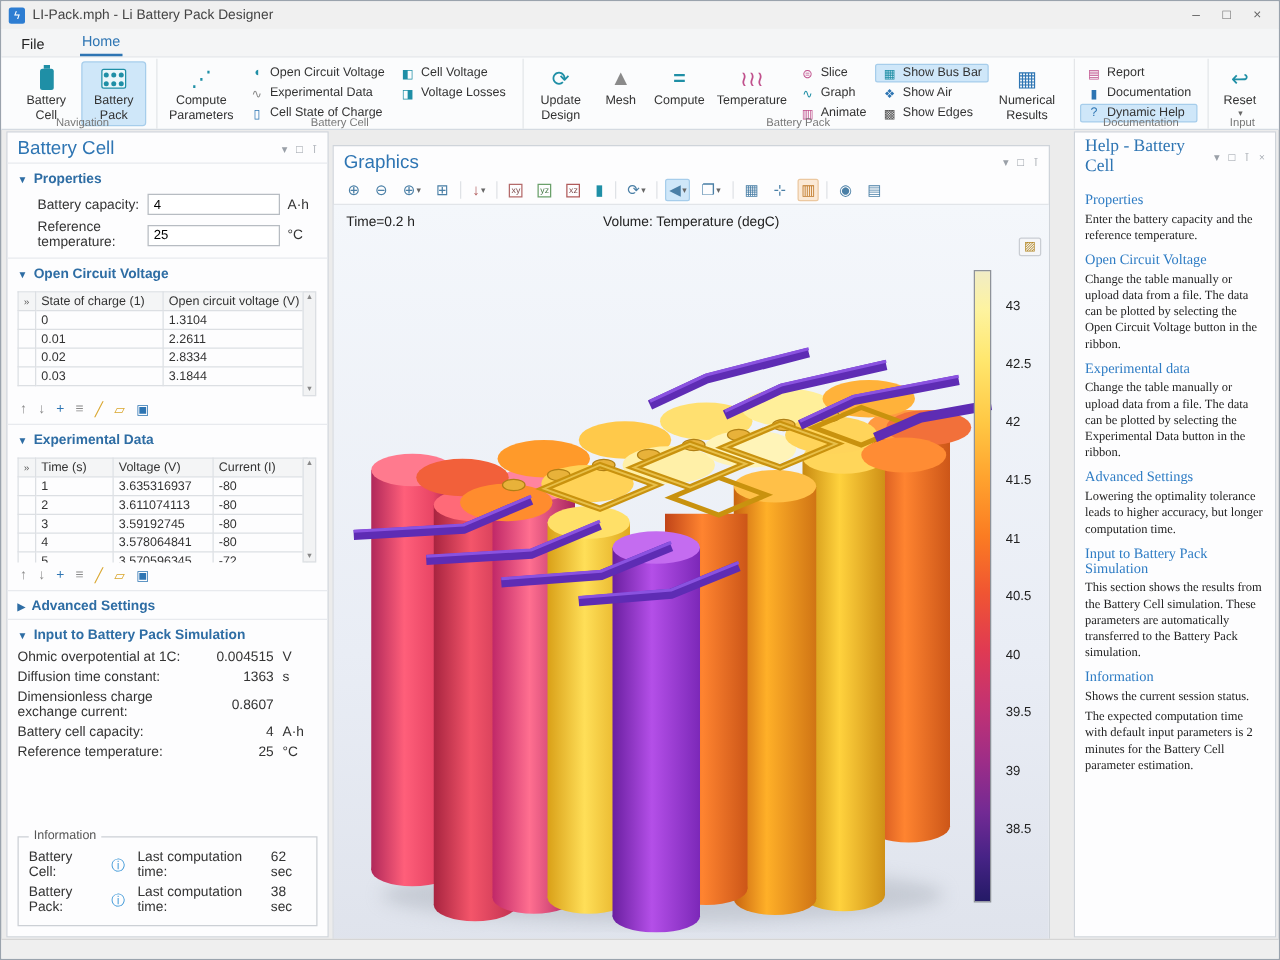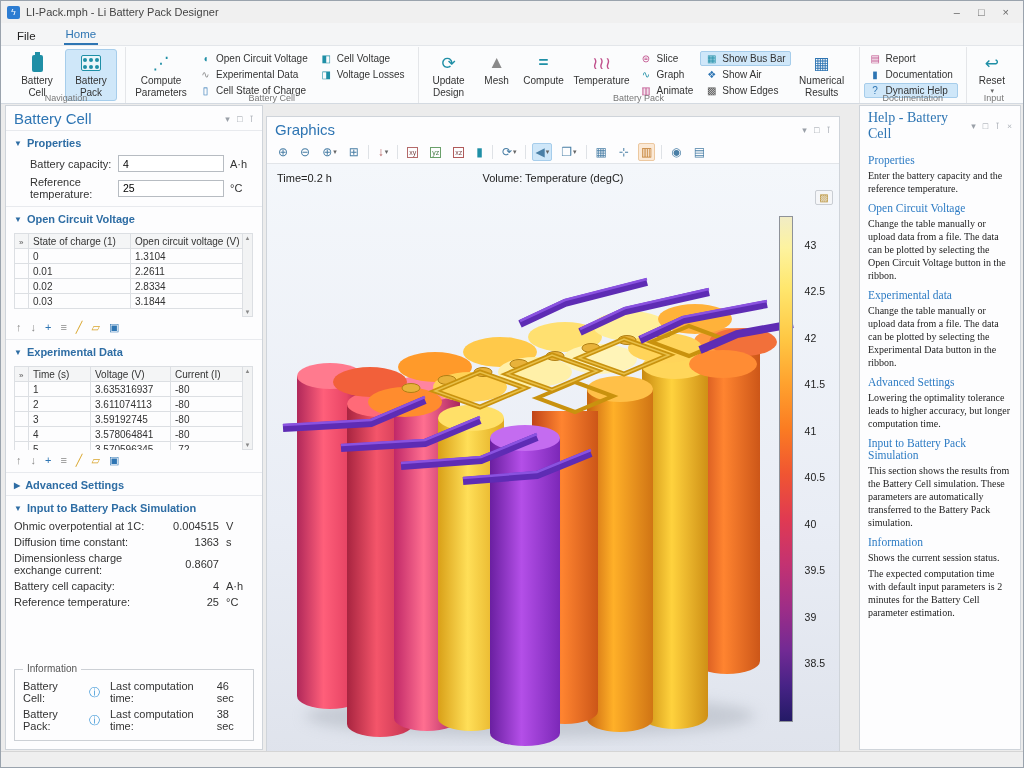--- a/index.html
+++ b/index.html
@@ -444,21 +444,21 @@
       <span class="kv-value">25</span>
       <span class="kv-unit">°C</span>
     </div>
 
     <div class="info-box">
       <div class="info-legend">Information</div>
       <div class="info-row">
         <span class="ilabel">Battery Cell:</span>
         <span class="info-i">ⓘ</span>
         <span>Last computation time:</span>
-        <span>46 sec</span>
+        <span>62 sec</span>
       </div>
       <div class="info-row">
         <span class="ilabel">Battery Pack:</span>
         <span class="info-i">ⓘ</span>
         <span>Last computation time:</span>
         <span>38 sec</span>
       </div>
     </div>
   </div>
 

